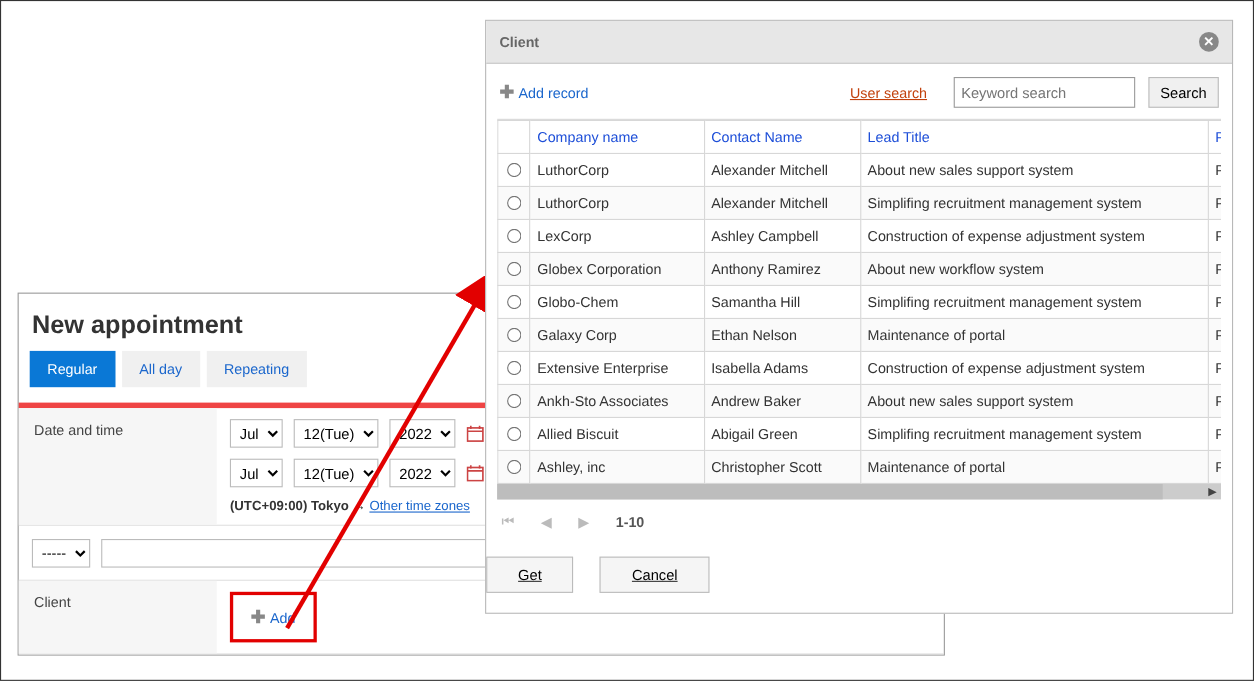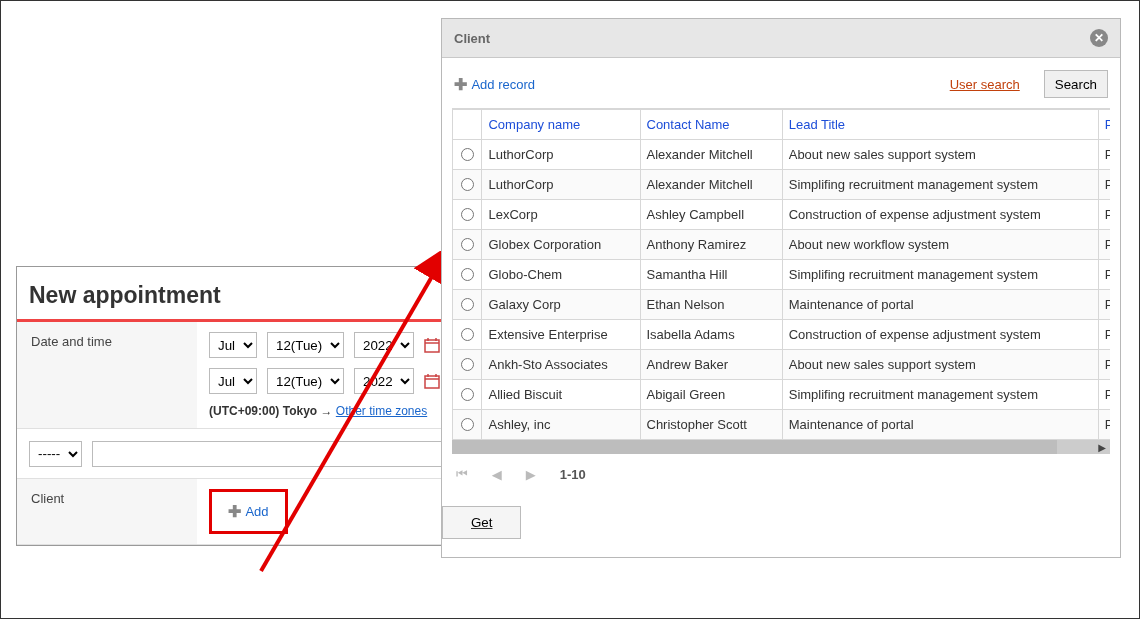--- a/index.html
+++ b/index.html
@@ -3,21 +3,21 @@
   <meta charset="utf-8">
   <style>
     * { box-sizing: border-box; margin: 0; padding: 0; }
     body { font-family: Arial, sans-serif; font-size: 13px; color: #333; background: #fff; }
     .wrap { position: relative; width: 1140px; height: 619px; border: 1px solid #333; }
     .form-panel { position: absolute; left: 15px; top: 265px; width: 843px; border: 1px solid #999; background: #fff; padding: 0; }
     .form-title { font-size: 23px; font-weight: bold; padding: 15px 12px 10px; }
     .tabs { display: flex; gap: 6px; padding: 0 10px 14px; }
     .tab { padding: 9px 16px; cursor: pointer; background: #f0f0f0; color: #1a66cc; }
     .tab.active { background: #0a78d6; color: #fff; }
-    .form-body { border-top: 3px solid #ef4444; }
+    .form-body { border-top: 5px solid #ef4444; }
     .form-row { display: flex; border-bottom: 1px solid #e0e0e0; min-height: 50px; }
     .form-row-label { width: 180px; background: #f6f6f6; padding: 12px 14px; color: #444; }
     .form-row-ctrl { flex: 1; padding: 10px 12px; display: flex; flex-direction: column; gap: 10px; }
     .date-line { display: flex; align-items: center; gap: 10px; }
     .sel { height: 26px; border: 1px solid #bbb; background: #fff; padding: 0 4px; }
     .cal-icon { width: 16px; height: 16px; color: #c44; display: inline-block; }
     .tz-note { font-size: 12px; color: #333; }
     .tz-note a { color: #1a66cc; text-align: center; }
     .add-btn { color: #1a66cc; cursor: pointer; display: inline-flex; align-items: center; gap: 4px; }
     .add-highlight { display: inline-flex; align-items: center; border: 3px solid #e20000; padding: 10px 16px; }
@@ -76,20 +76,25 @@
     .popup-footer { display: flex; gap: 24px; padding: 12px 0 18px; text-decoration: underline; }
     .btn { padding: 8px 28px; border: 1px solid #bbb; background: #f5f5f5; cursor: pointer; }
   </style>
 </head>
 <body>
 
 <div class="wrap">
 
   <div class="form-panel">
     <div class="form-title">New appointment</div>
+    <div class="tabs">
+      <div class="tab active">Regular</div>
+      <div class="tab">All day</div>
+      <div class="tab">Repeating</div>
+    </div>
     <div class="form-body">
       <div class="form-row">
         <div class="form-row-label">Date and time</div>
         <div class="form-row-ctrl">
           <div class="date-line">
             <select class="sel"><option>Jul</option></select>
             <select class="sel"><option>12(Tue)</option></select>
             <select class="sel"><option>2022</option></select>
             <span class="cal-icon">
               <svg viewBox="0 0 16 16" width="16" height="16">
@@ -154,20 +159,21 @@
       <span class="popup-title">Client</span>
       <span class="close-x">✕</span>
     </div>
     <div class="popup-toolbar">
       <span class="add-btn">
         <span class="plus">✚</span>
         <span>Add record</span>
       </span>
       <span class="spacer"></span>
       <span class="user-search">User search</span>
+      <input class="kw-input" placeholder="Keyword search" style="">
       <button class="search-btn">Search</button>
     </div>
     <div class="table-wrap">
       <table class="records">
         <thead>
           <tr>
             <th class="col-radio"></th>
             <th class="col-company">Company name</th>
             <th class="col-contact">Contact Name</th>
             <th class="col-lead">Lead Title</th>
@@ -273,16 +279,17 @@
       <span class="hscroll-arrow">▶</span>
     </div>
     <div class="pager">
       <span class="pager-icon">⏮</span>
       <span class="pager-icon">◀</span>
       <span class="pager-icon">▶</span>
       <span class="pager-info">1-10</span>
     </div>
     <div class="popup-footer">
       <button class="btn">Get</button>
+      <button class="btn">Cancel</button>
     </div>
   </div>
 
 </div>
 
 </body></html>

